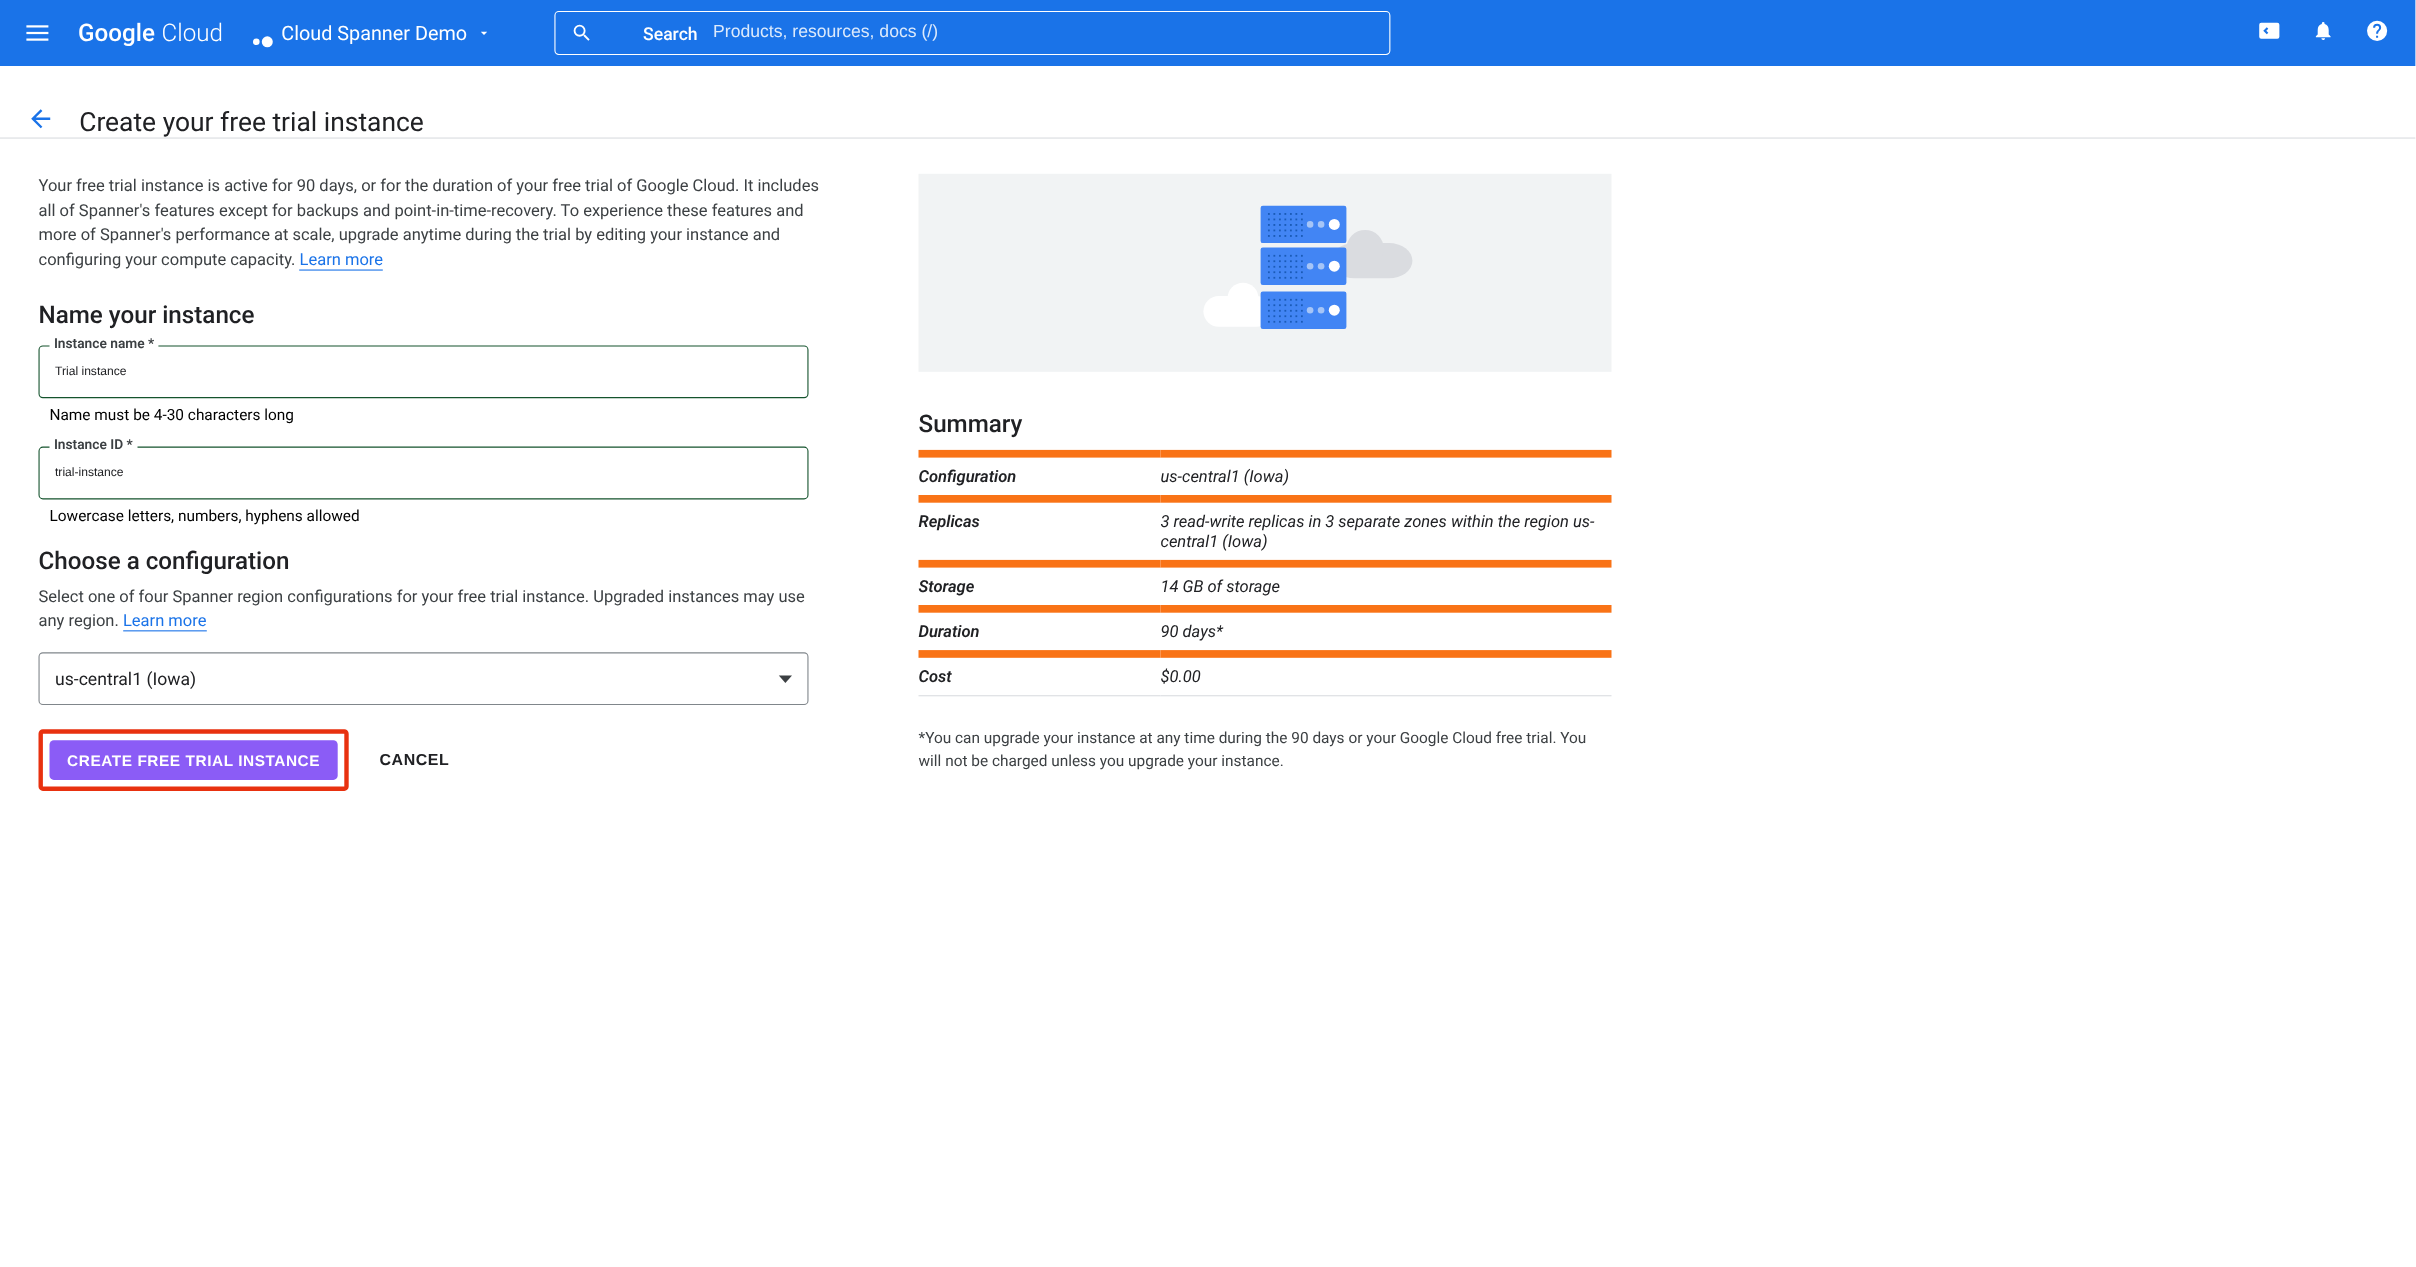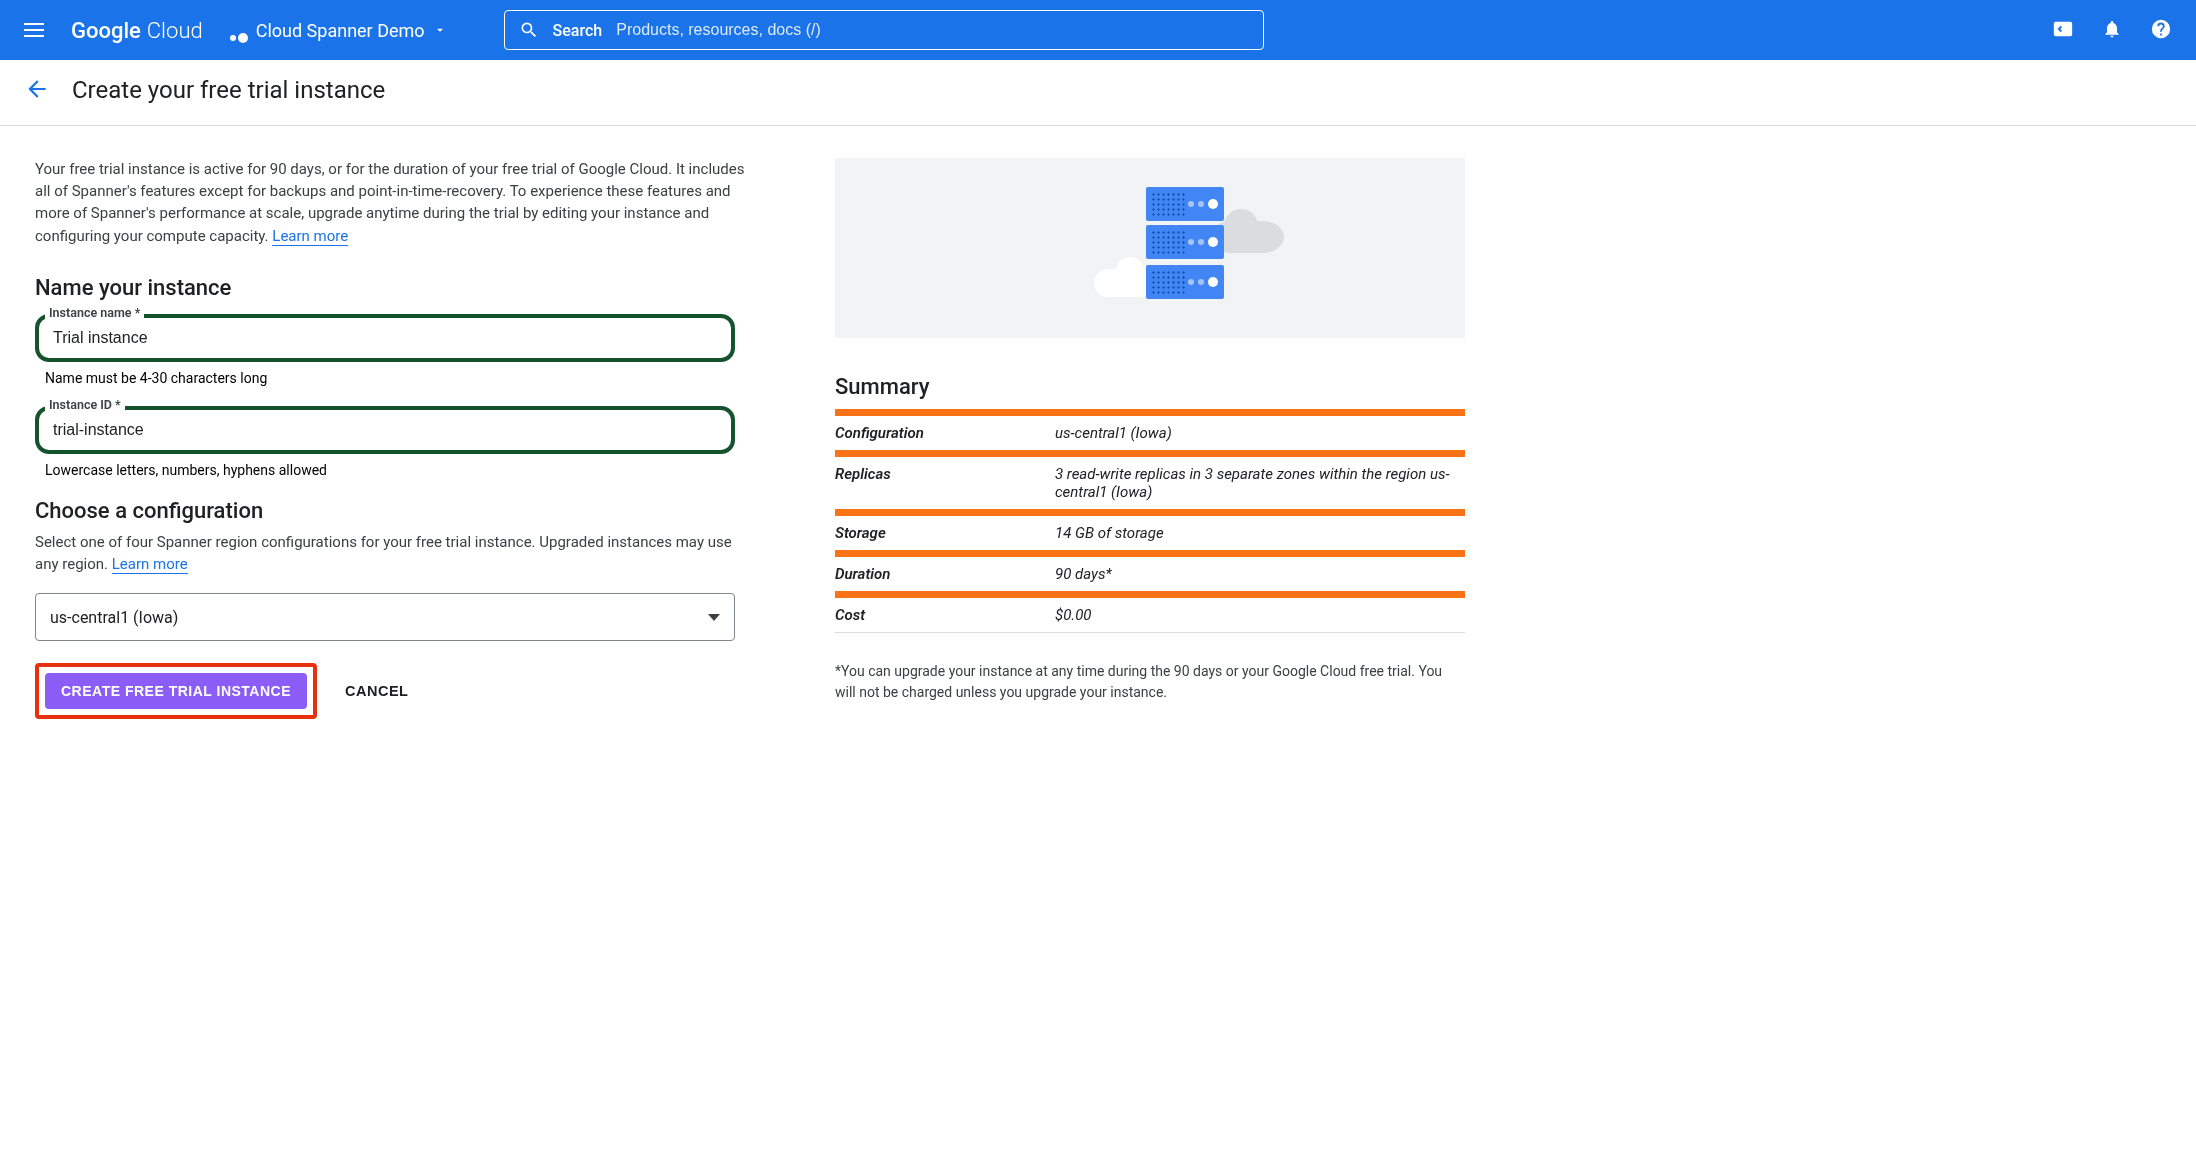--- a/index.html
+++ b/index.html
@@ -74,20 +74,21 @@
   border-radius: 4px;
   display: flex;
   align-items: center;
   padding: 0 14px;
   gap: 14px;
   margin-left: 30px;
 }
 .search-label {
   font-size: 16px;
   font-weight: 500;
+  margin-left: 32px;
 }
 .search input {
   flex: 1;
   background: transparent;
   border: none;
   color: #fff;
   font-size: 16px;
   outline: none;
 }
 .search input::placeholder {
@@ -96,24 +97,24 @@
 .header-icons {
   margin-left: auto;
   display: flex;
   gap: 28px;
   align-items: center;
 }
 .header-icon { cursor: pointer; }
 
 .subheader {
   display: flex;
-  align-items: flex-start;
+  align-items: flex-end;
   gap: 22px;
   height: 66px;
-  padding: 16px 24px;
+  padding: 0 24px;
   border-bottom: 1px solid #dadce0;
 }
 .back-arrow { color: #1a73e8; cursor: pointer; }
 .page-title { font-size: 24px; font-weight: 400; }
 
 .main {
   display: flex;
   padding: 32px 35px;
   gap: 90px;
   max-width: 1500px;
@@ -135,24 +136,24 @@
   left: 10px;
   background: #fff;
   padding: 0 4px;
   font-size: 12.5px;
   font-weight: 600;
   color: #3c4043;
 }
 .field-input {
   width: 700px;
   height: 48px;
-  border: 4px solid #14532d;
-  border-radius: 14px;
+  border: 1px solid #14532d;
+  border-radius: 4px;
   padding: 0 14px;
-  font-size: 16px;
+  font-size: 11px;
   color: #202124;
   outline: none;
 }
 .hint { font-size: 14px; color: #000000; margin: 8px 0 20px 10px; }
 .section-desc { font-size: 15px; color: #3c4043; line-height: 1.48; margin-bottom: 18px; }
 .section-desc a { color: #1a73e8; text-decoration: none; border-bottom: 1px solid #1a73e8; }
 .select-wrap {
   position: relative;
   width: 700px;
 }

